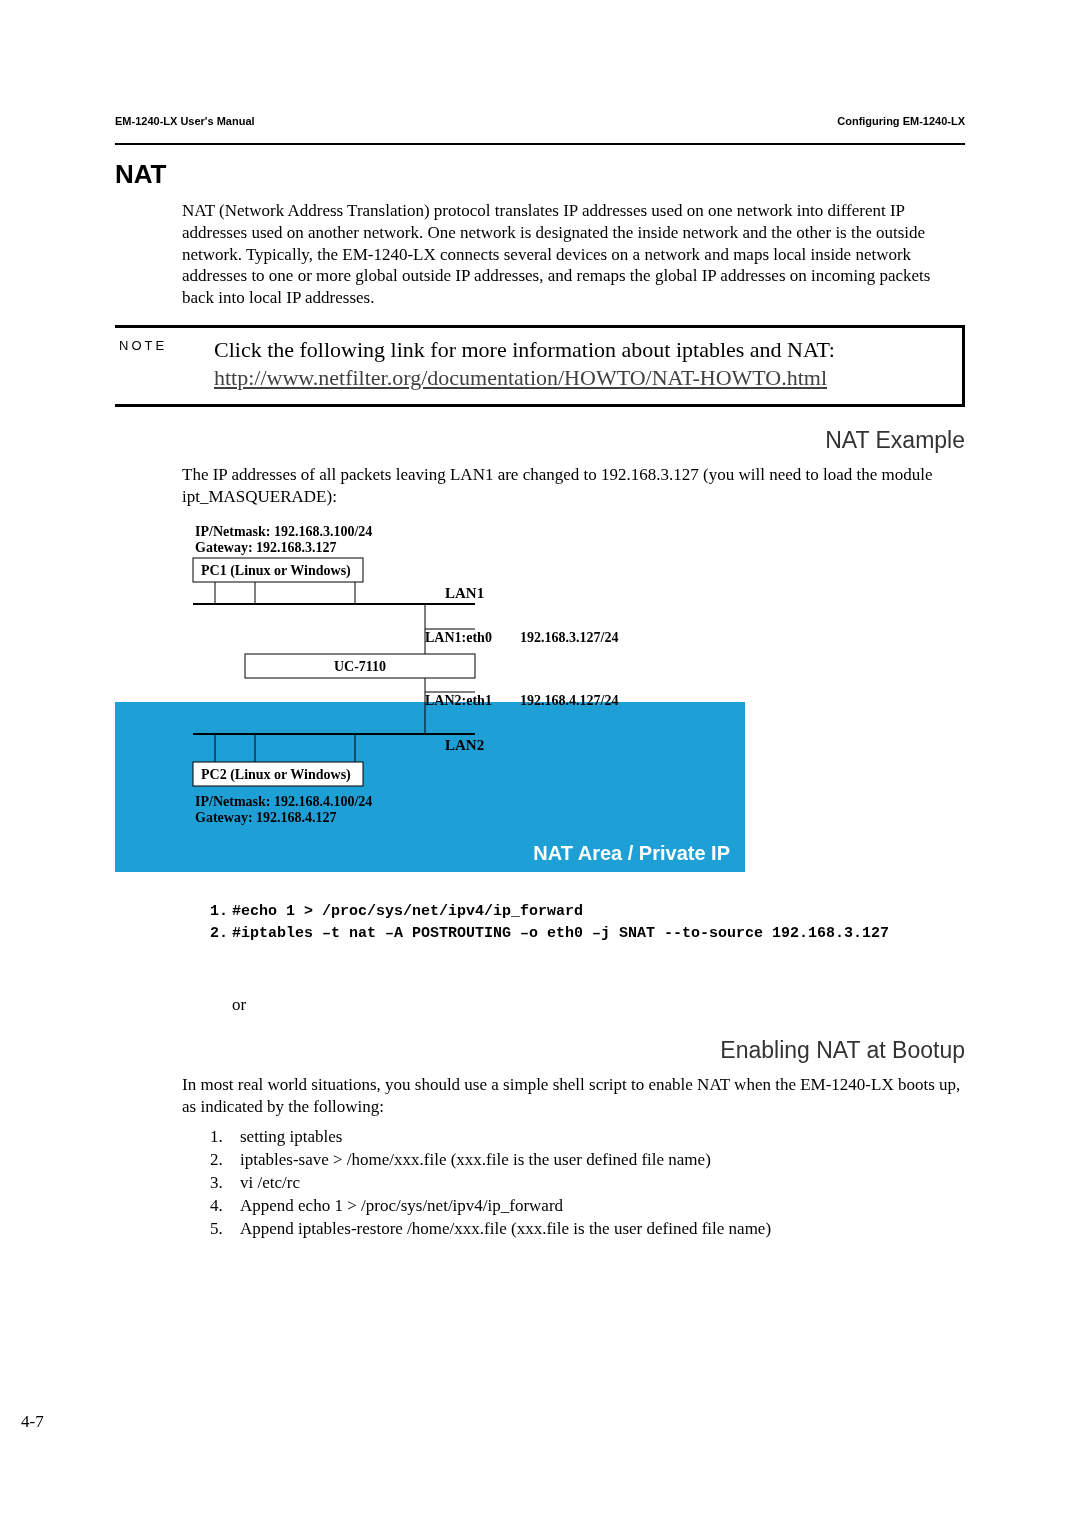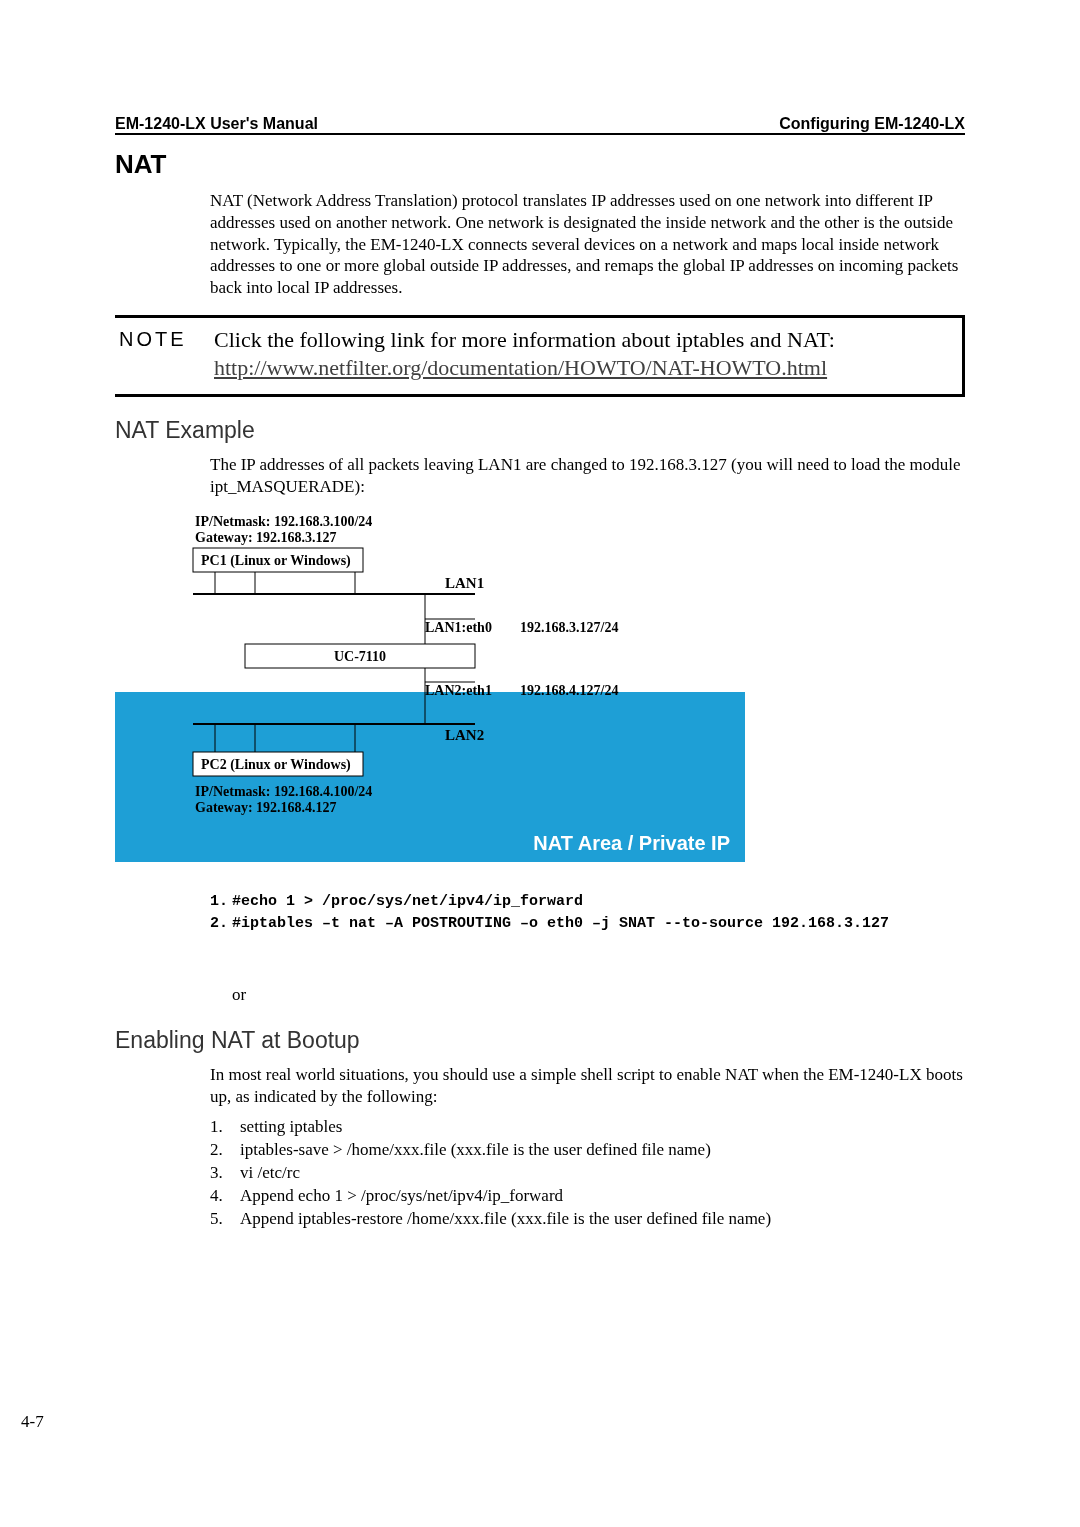--- a/index.html
+++ b/index.html
@@ -14,55 +14,56 @@
     height: 1527px;
     position: relative;
     box-sizing: border-box;
     padding: 115px 115px 0 115px;
   }
   .header-row {
     display: flex;
     justify-content: space-between;
     font-family: Arial, sans-serif;
     font-weight: bold;
-    font-size: 16px;
+    font-size: 11px;
     border-bottom: 2.5px solid #000;
-    padding-bottom: 0;
+    padding-bottom: 16px;
     margin-bottom: 12px;
   }
   h1 {
     font-family: Arial, sans-serif;
     font-size: 26px;
     font-weight: bold;
     margin: 14px 0 10px 0;
   }
   h2 {
     font-family: Arial, sans-serif;
     font-size: 23px;
     font-weight: normal;
     margin: 20px 0 10px 0;
     color: #333;
+    text-align: right;
   }
   .body-indent {
-    margin-left: 95px;
+    margin-left: 67px;
     font-size: 17px;
     line-height: 1.28;
   }
   .note-box {
     border-top: 3px solid #000;
     border-bottom: 3px solid #000;
     border-right: 3px solid #000;
     margin: 16px 0 14px 0;
     padding: 8px 10px 12px 0;
     display: flex;
   }
   .note-label {
     font-family: Arial, sans-serif;
     letter-spacing: 3px;
-    font-size: 20px;
+    font-size: 13px;
     width: 95px;
     flex-shrink: 0;
     padding-top: 2px;
     padding-left: 4px;
   }
   .note-body {
     font-size: 22px;
     line-height: 1.28;
   }
   a.link {

